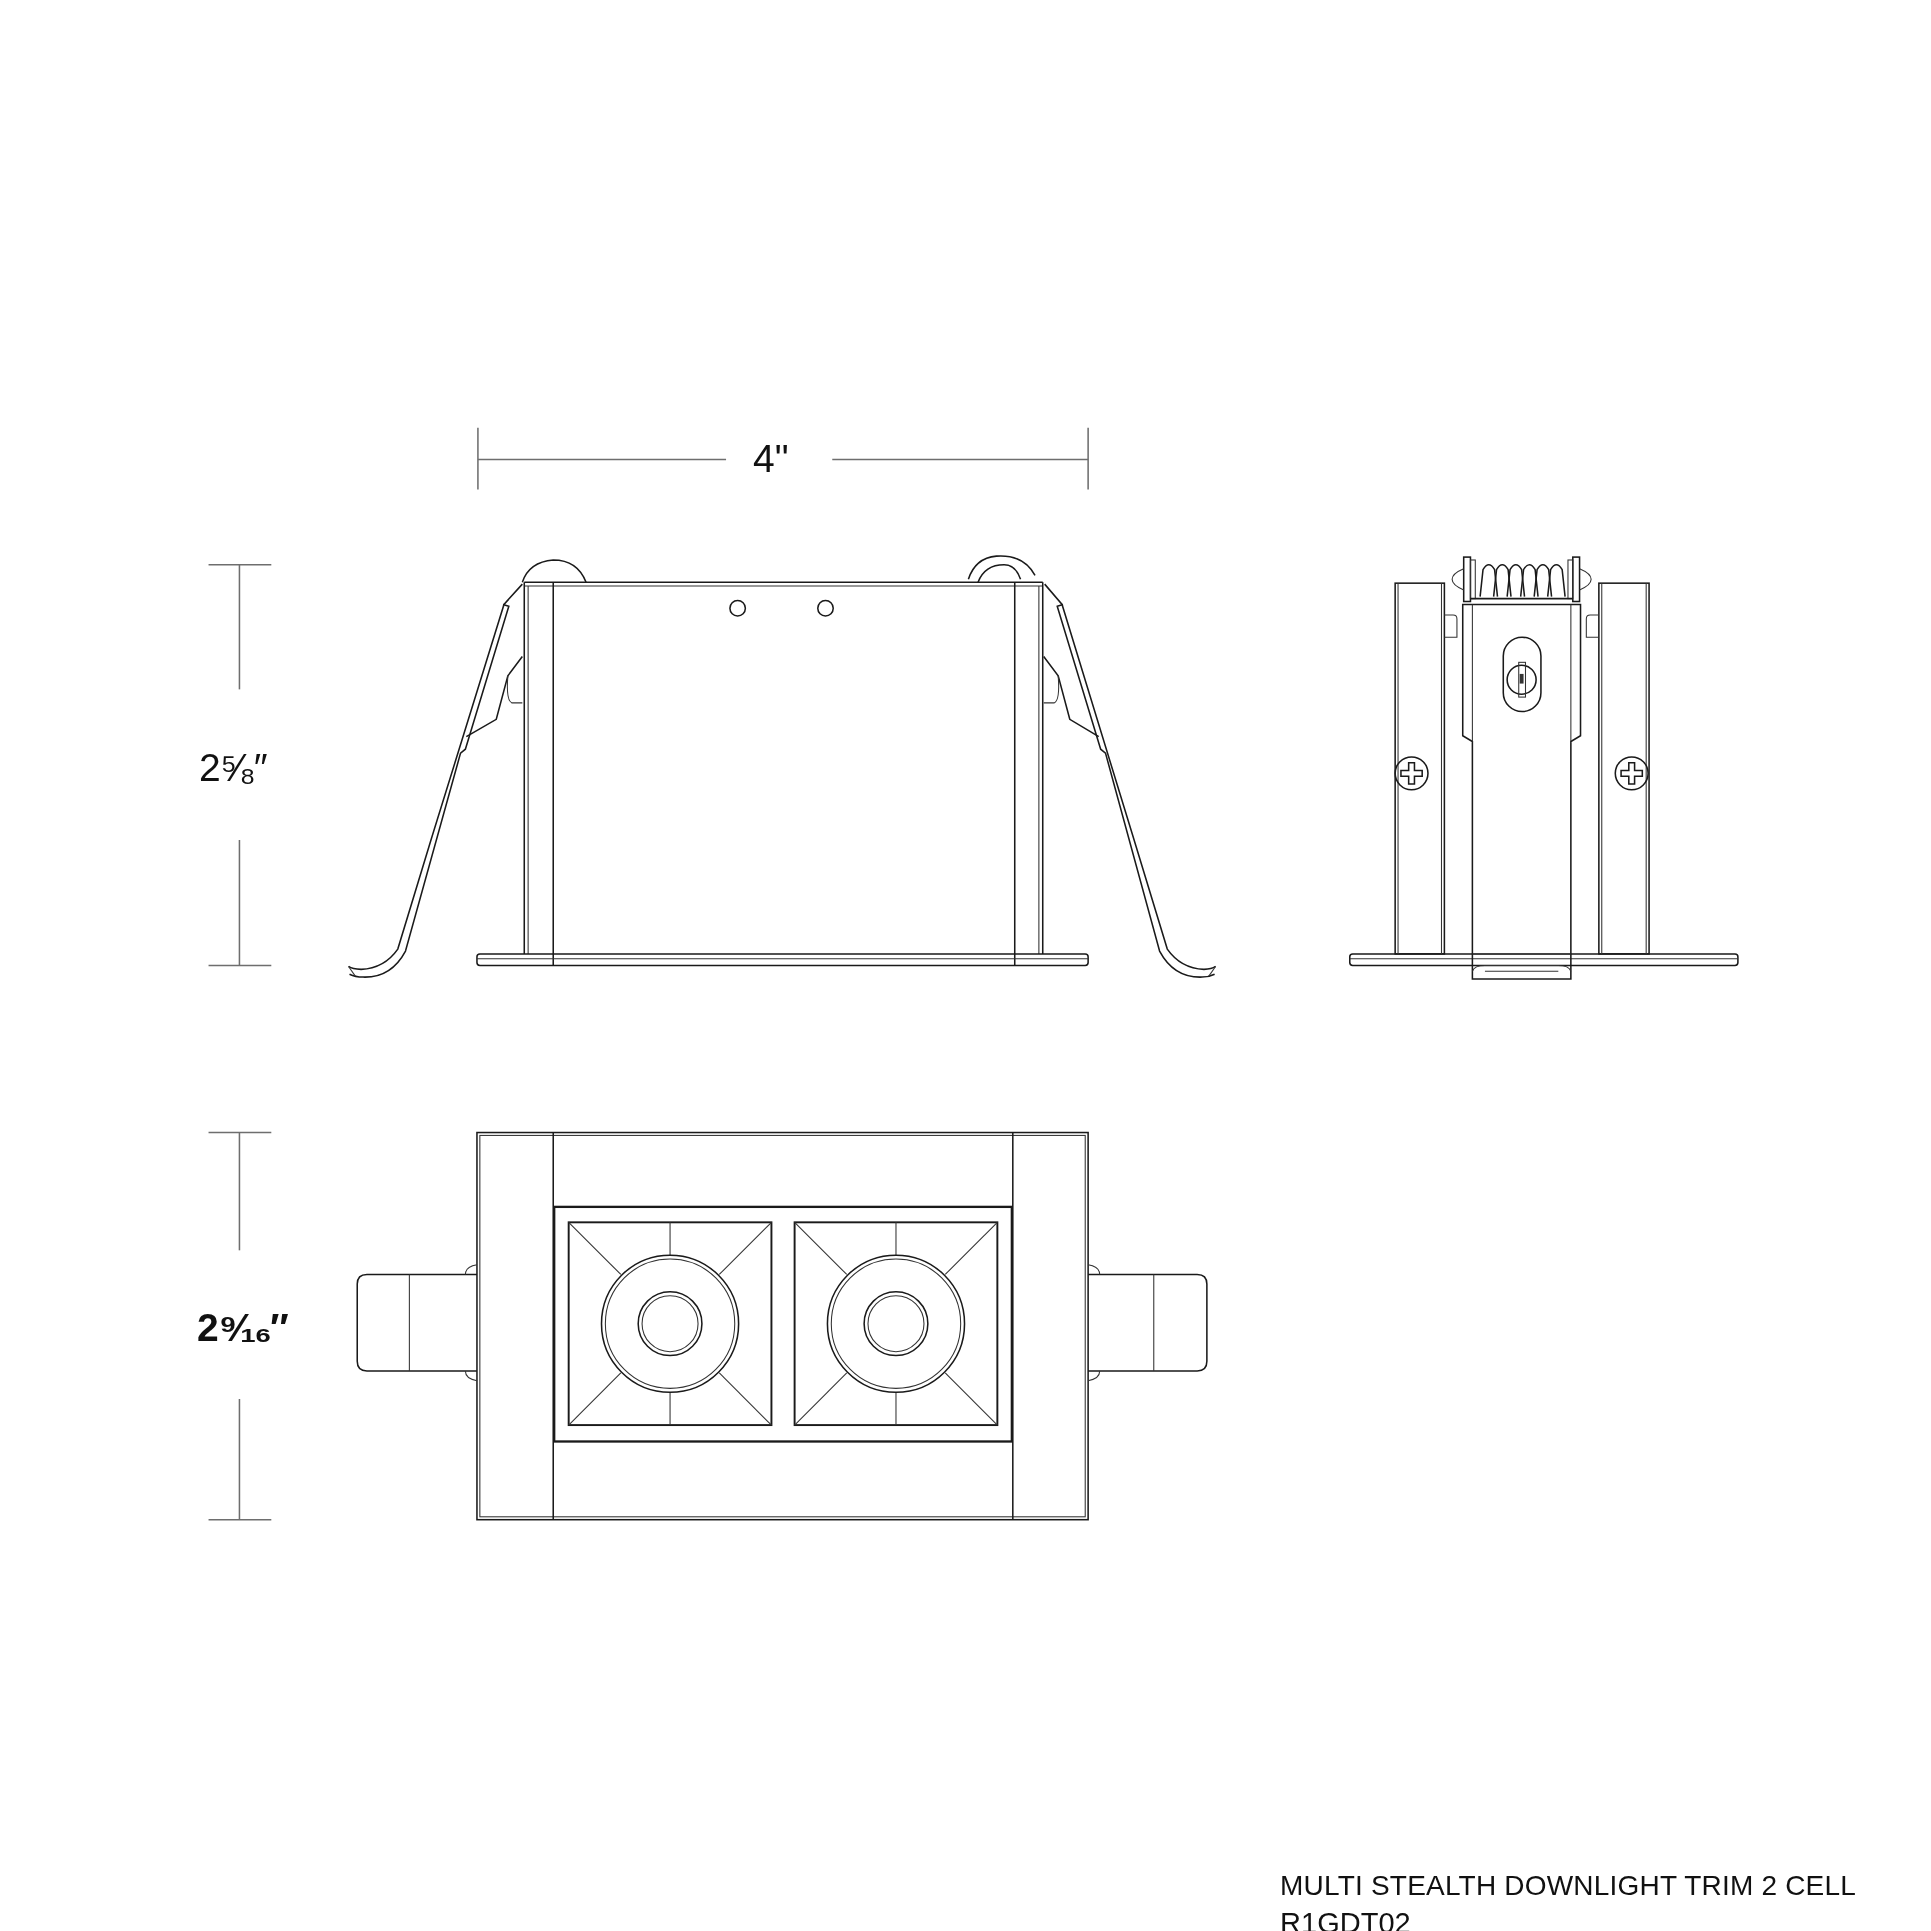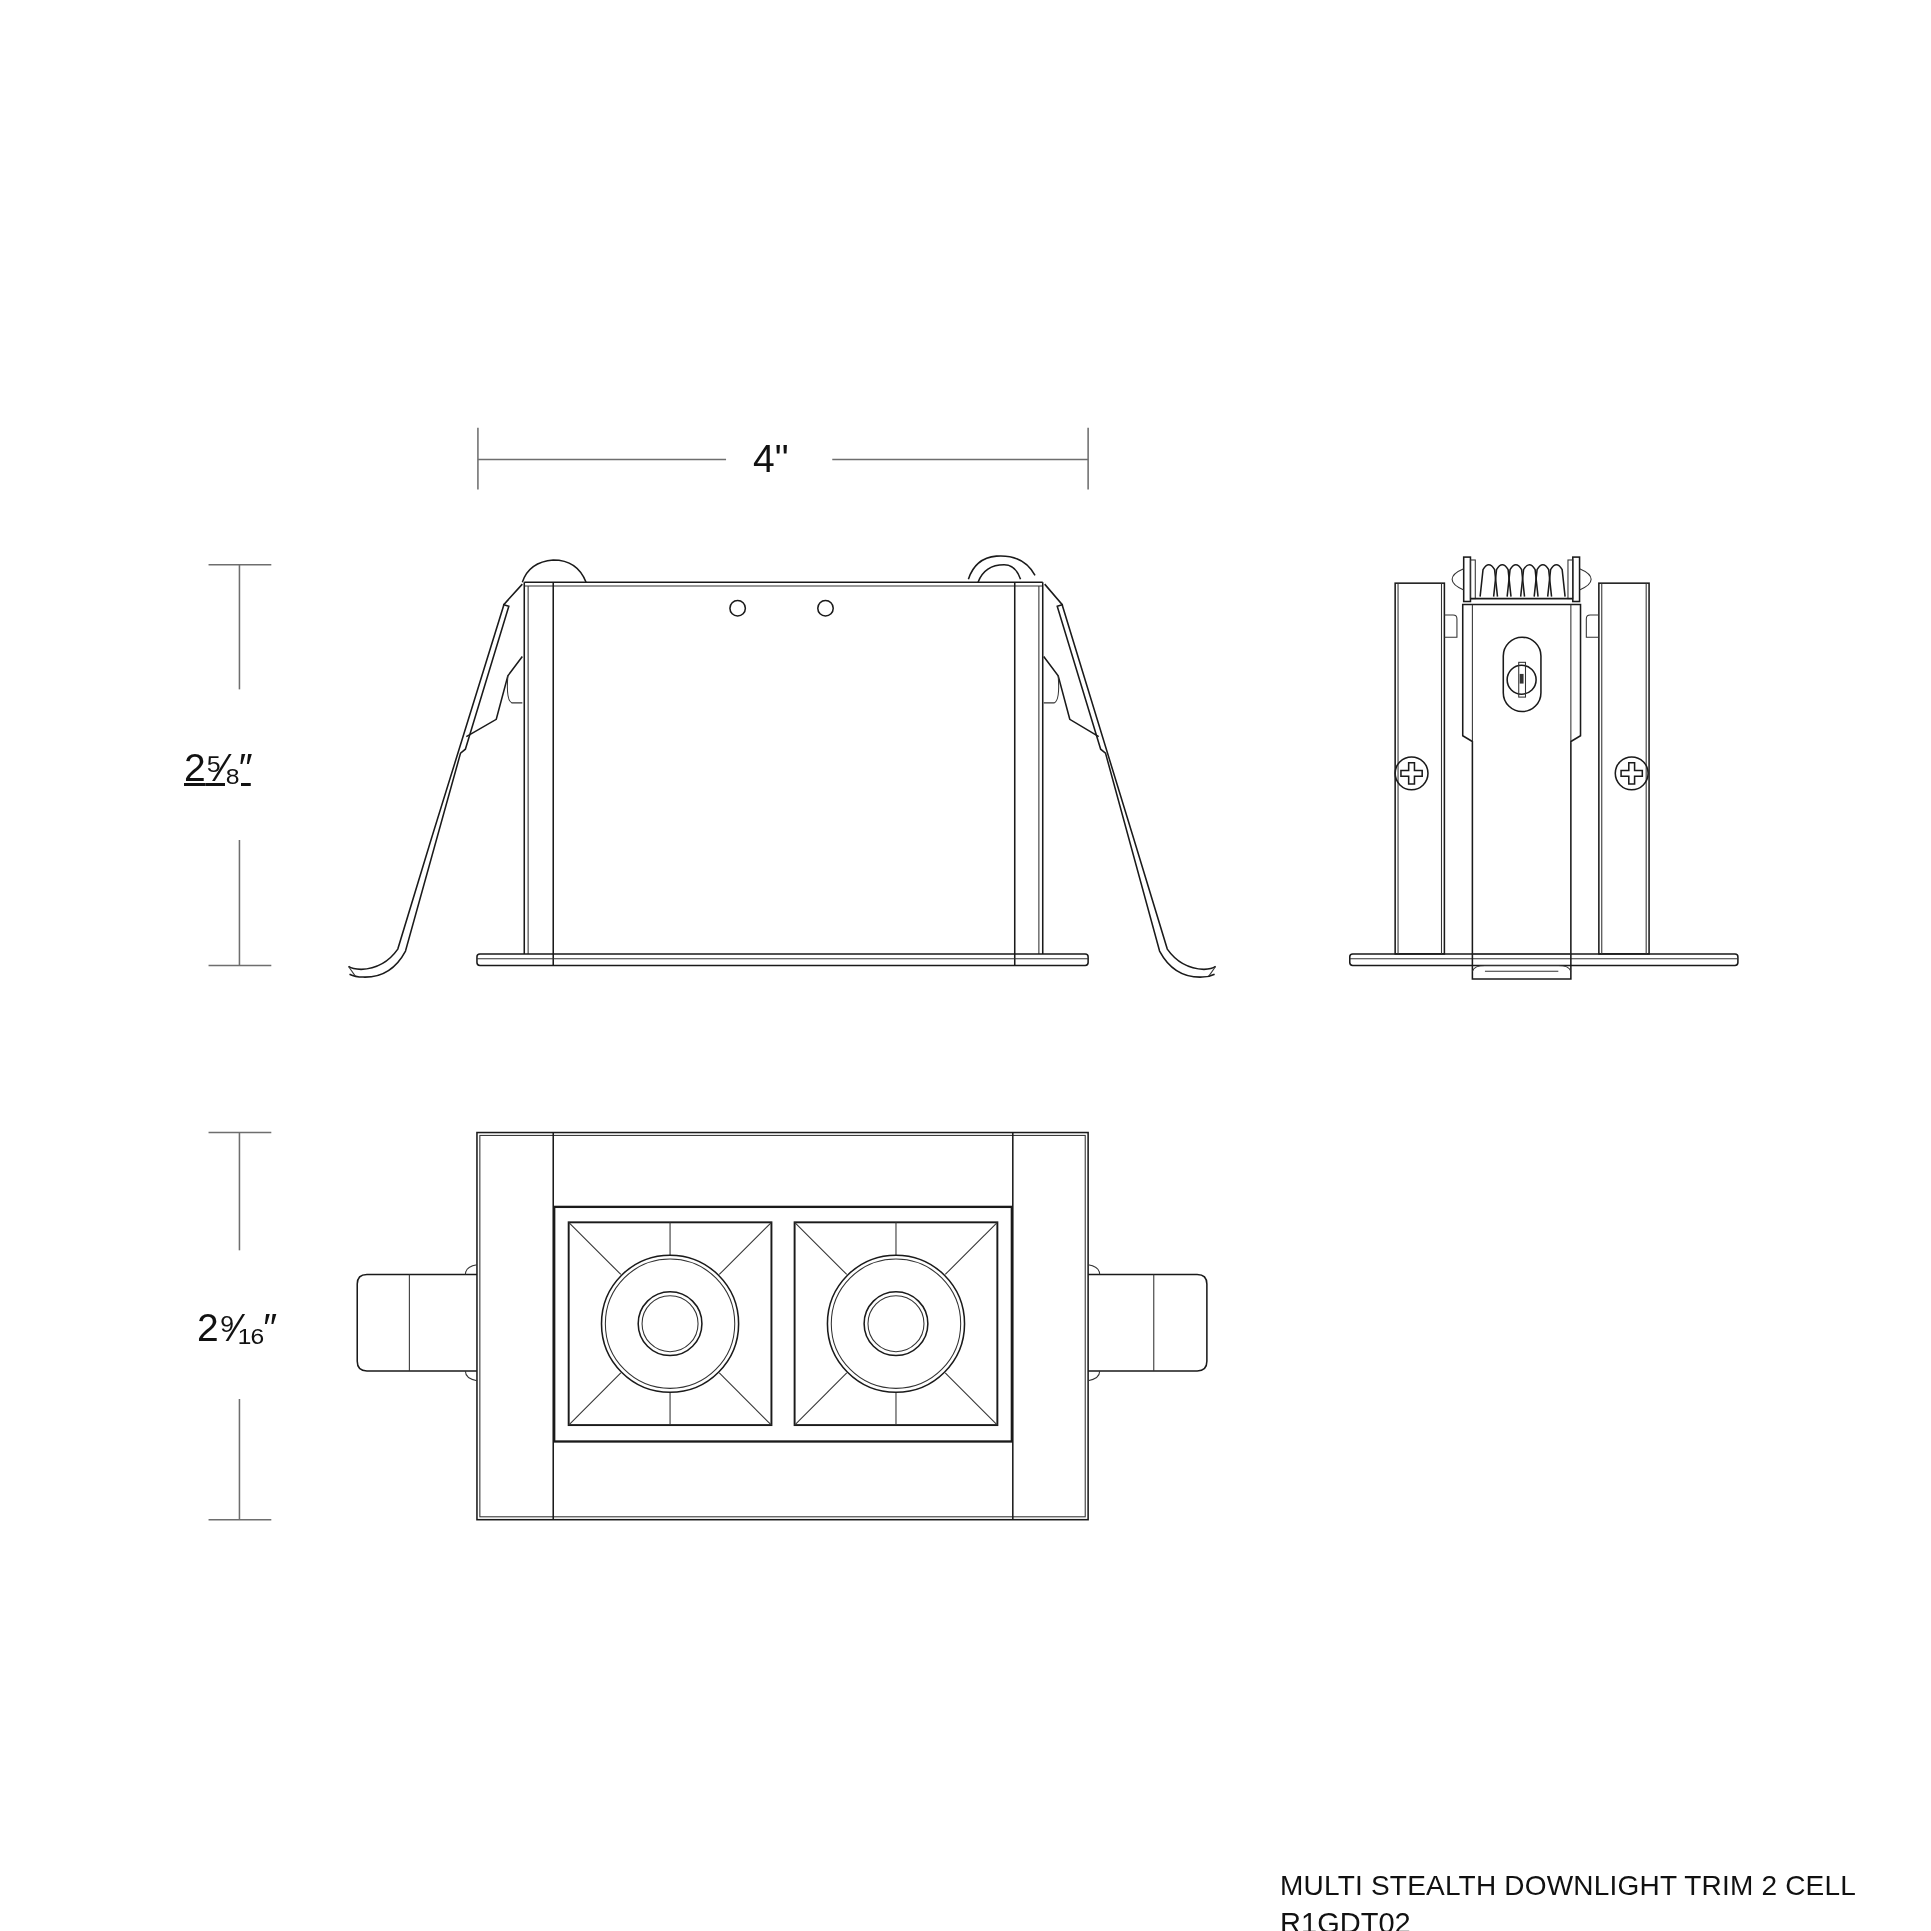--- a/index.html
+++ b/index.html
@@ -181,25 +181,25 @@
       <path class="ln" d="M1127,1320 L1240,1320 Q1250,1320 1250,1330 L1250,1410 Q1250,1420 1240,1420 L1127,1420"></path>
       <line class="ln-thin" x1="1195" y1="1320" x2="1195" y2="1420"></line>
       <path class="ln-thin" d="M1127,1310 Q1139,1312 1139,1320"></path>
       <path class="ln-thin" d="M1127,1430 Q1139,1428 1139,1420"></path>
     </g>
   </g>
 </svg>
 
 <div class="dim-label" style="left:753px; top:439px;">4"</div>
 
-<div class="dim-label" style="left:184px; top:748px;text-decoration:underline;">
+<div class="dim-label" style="left:199px; top:748px;">
   <span>2</span><span class="frac">⁵⁄₈″</span>
 </div>
 
-<div class="dim-label" style="left:197px; top:1308px;">
+<div class="dim-label" style="left:197px; top:1308px;font-weight:bold;">
   <span>2</span><span class="frac">⁹⁄₁₆″</span>
 </div>
 
 <div class="title-block">
   <div class="title-line">MULTI STEALTH DOWNLIGHT TRIM 2 CELL</div>
   <div class="model-line">R1GDT02</div>
 </div>
 
 
 </body></html>

